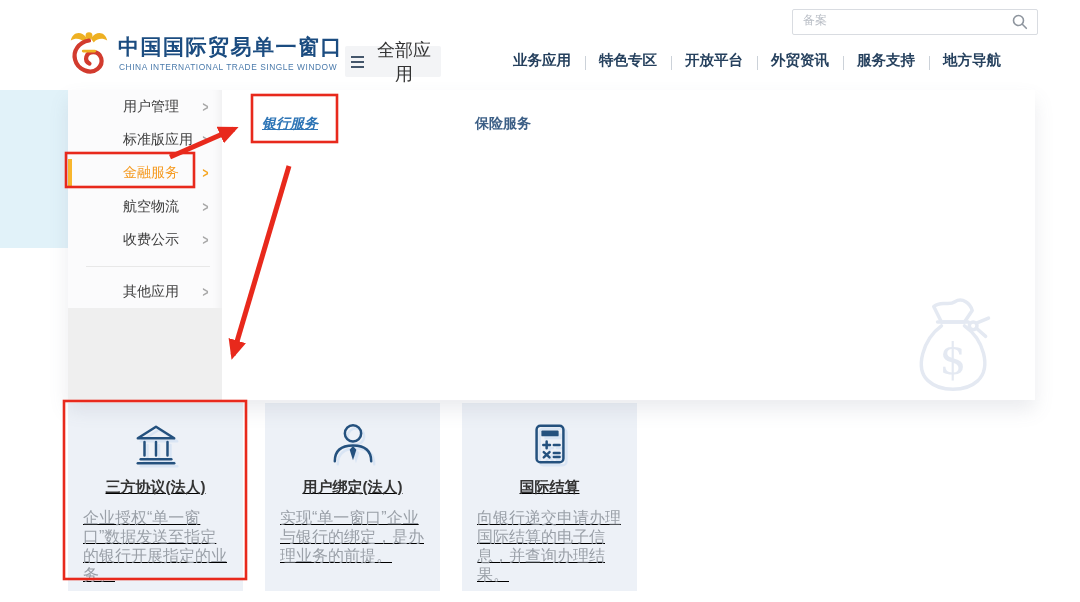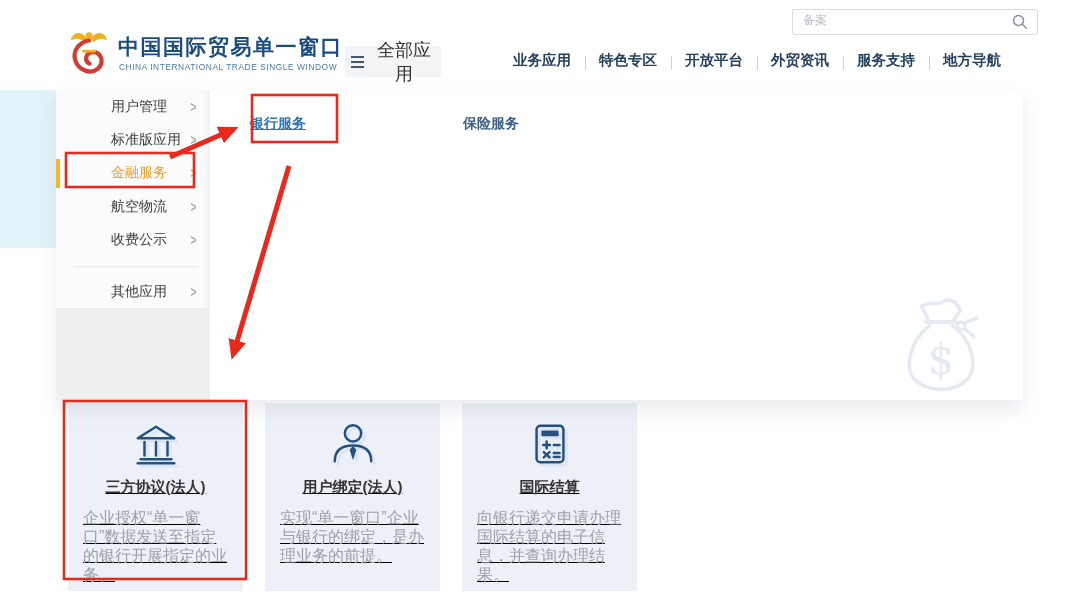--- a/index.html
+++ b/index.html
@@ -20,34 +20,34 @@
   .search-box{position:absolute;left:792px;top:9px;width:244px;height:24px;border:1px solid #d9dce1;border-radius:2px;background:#fff;}
   .search-box input{position:absolute;left:0;top:0;width:214px;height:22px;border:none;outline:none;padding:0 0 0 10px;font-size:12px;color:#555;background:transparent;font-family:Liberation Mono, monospace;}
   .search-box input::placeholder{color:#b9bec6;}
   .search-icon{position:absolute;right:9px;top:4px;width:16px;height:16px;cursor:pointer;}
   .top-nav{position:absolute;left:513px;top:51px;display:flex;align-items:flex-end;z-index:6;}
   .top-nav .nav-item{font-size:14.5px;font-weight:bold;color:#26415e;white-space:nowrap;cursor:pointer;}
   .top-nav .nav-sep{width:1px;height:14px;background:#ccd2d9;margin:0 13.5px;}
   
   .banner-strip{position:absolute;left:0;top:90px;width:68px;height:158px;background:#e1f2f9;z-index:1;}
   
-  .mega{position:absolute;left:56px;top:90px;width:967px;height:310px;background:#6d28d9;z-index:10;
+  .mega{position:absolute;left:68px;top:90px;width:967px;height:310px;background:#6d28d9;z-index:10;
     box-shadow:0 10px 18px rgba(100,110,130,0.13);display:flex;justify-content:space-between;}
   .sidebar{width:154px;background:#fbfbfc;display:flex;flex-direction:column;box-shadow:inset -10px 0 10px -8px rgba(0,0,0,0.06);}
   .menu-item{position:relative;height:33.4px;display:flex;align-items:center;justify-content:space-between;
     padding:0 13px 0 55px;font-size:14px;color:#3c3c3c;cursor:pointer;flex:none;}
   .menu-item .chev{color:#a8a8a8;font-size:12px;font-weight:bold;transform:scale(0.85,1.15);}
   .menu-item.active{color:#f59b22;}
   .menu-item.active .chev{color:#f5a623;}
   .menu-item.active::before{content:"";position:absolute;left:0;top:2px;bottom:2px;width:4px;background:#f8b62d;}
   .menu-divider{height:1px;background:#e8e8e8;margin:9px 12px 8px 18px;flex:none;}
   .sidebar-filler{flex:1;background:#efefef;}
   .panel{flex:1;position:relative;background:#fff;}
   .panel-link{position:absolute;top:25px;font-size:14px;font-weight:bold;text-decoration:none;cursor:pointer;}
-  .panel-link.primary{left:40px;color:#2e75b6;text-decoration:underline;}
+  .panel-link.primary{left:40px;color:#2e75b6;text-decoration:underline;font-style:italic;}
   .panel-link.secondary{left:221px;color:#3c5f86;margin-left:32px;}
   .money-bag{position:absolute;right:30px;bottom:4px;width:106px;height:100px;}
   
   .cards{position:absolute;left:68px;top:403px;display:flex;gap:22px;z-index:2;text-decoration:underline;}
   .card{width:175px;height:188px;background:#edf1f7;cursor:pointer;}
   .card-icon{margin-top:16px;height:50px;display:flex;align-items:center;justify-content:center;
     filter:drop-shadow(3px 3px 0px #d9e5f4);}
   .card-icon svg{stroke:#24517e;fill:none;stroke-width:2.6;stroke-linecap:round;stroke-linejoin:round;}
   .card-title{margin-top:9px;text-align:center;font-size:15px;font-weight:bold;color:#333;}
   .card-desc{margin:11px 12px 0 15px;font-size:16px;color:#9aa0a8;line-height:19px;text-align:left;}

